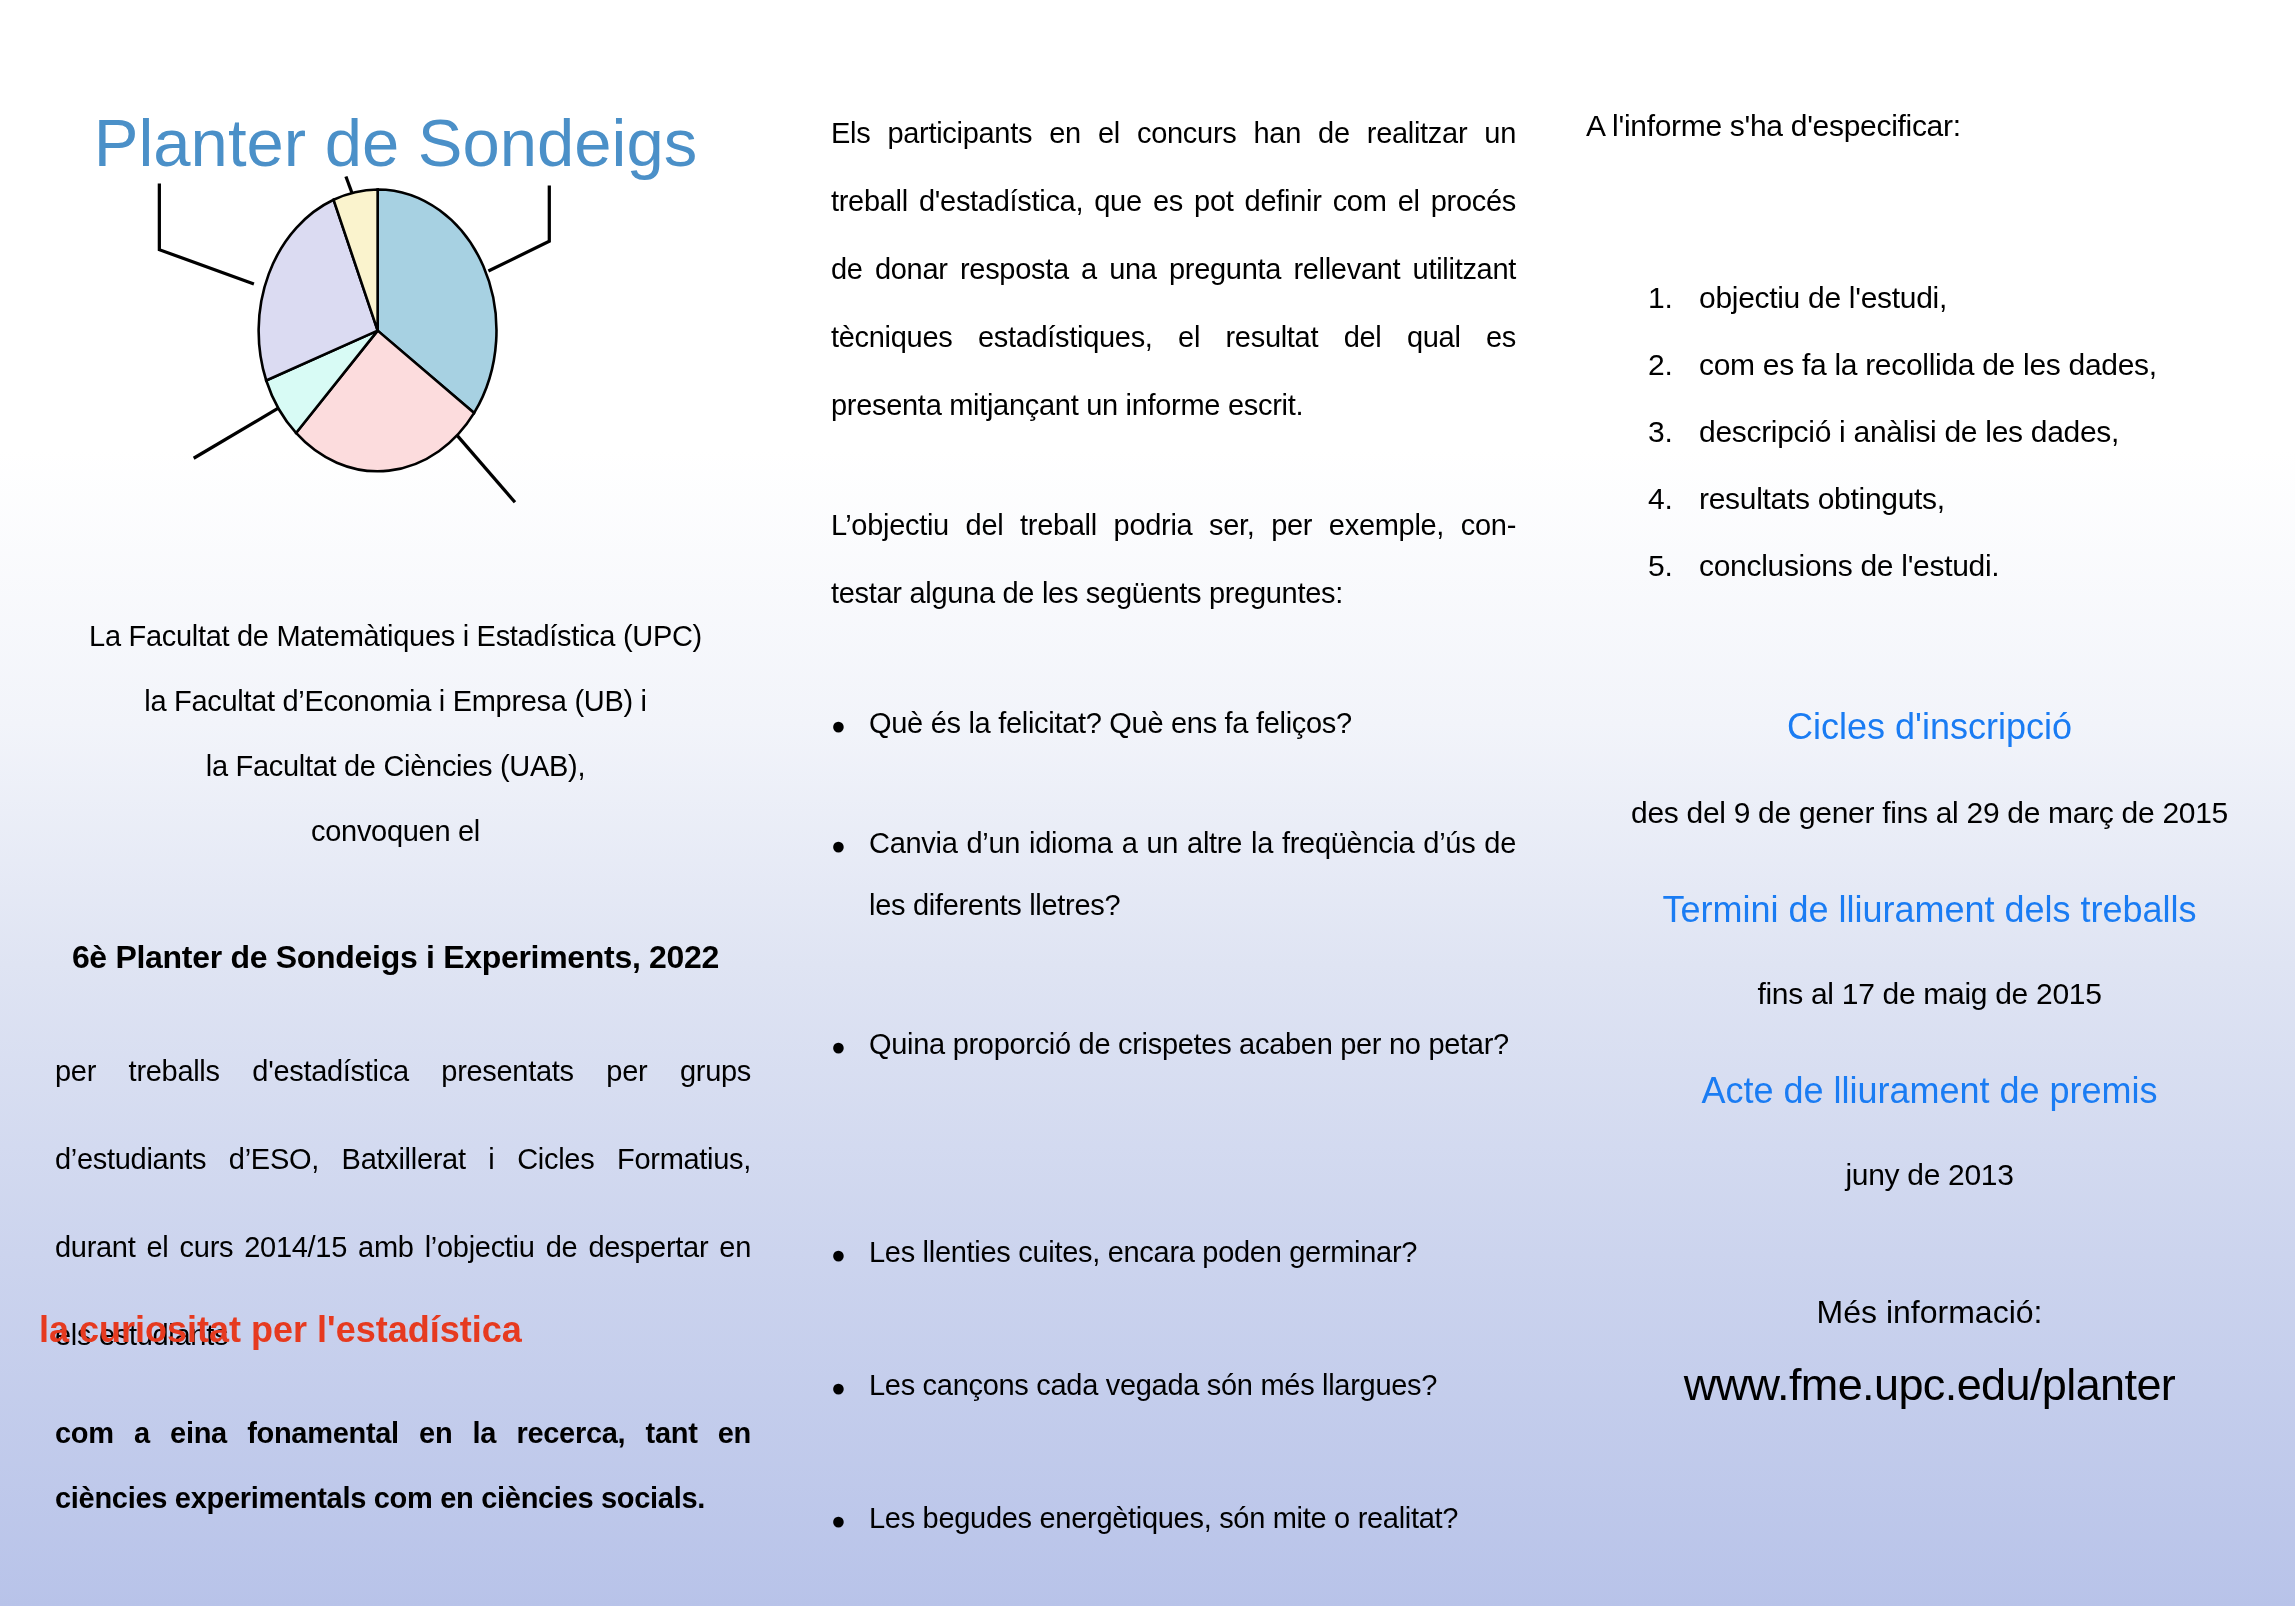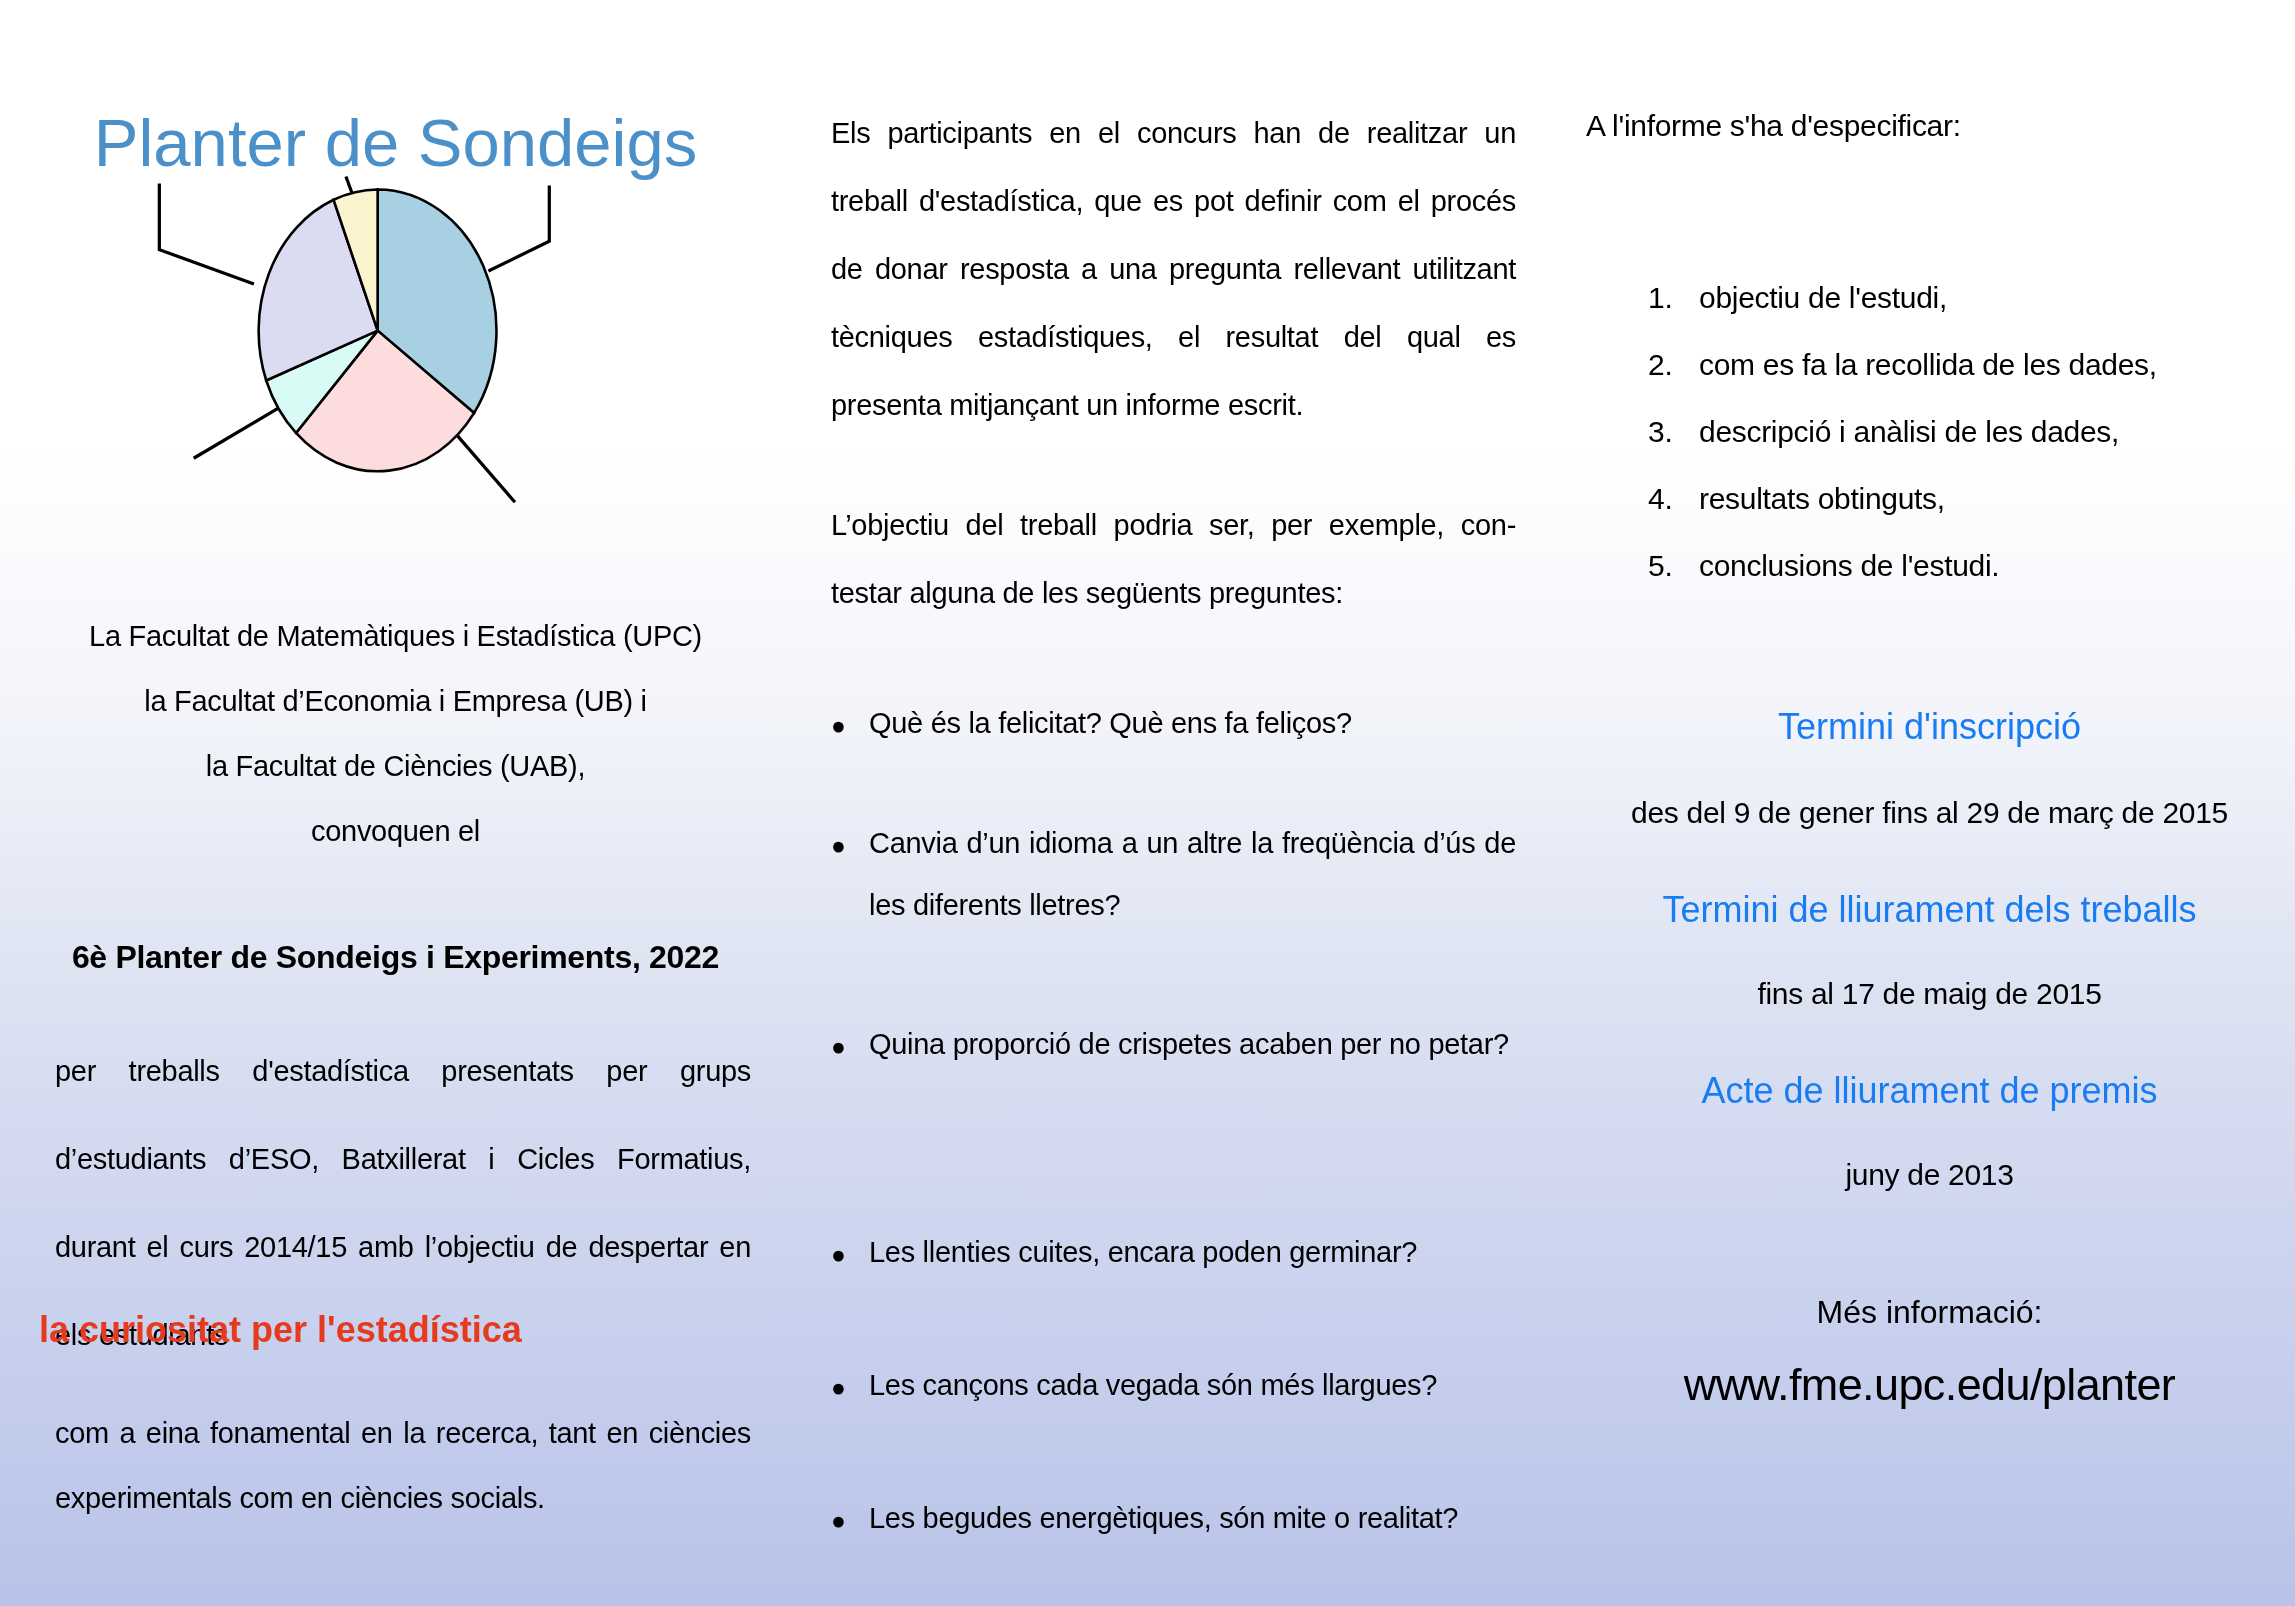--- a/index.html
+++ b/index.html
@@ -27,21 +27,21 @@
   .col-mid   { position: absolute; left: 831px; top: 0; width: 685px; }
   .col-right { position: absolute; left: 1586px; top: 0; width: 687px; }
   .col-left > *, .col-mid > *, .col-right > * { position: absolute; margin: 0; }
 
   .body-txt { font-size: 29px; letter-spacing: -0.3px; }
 
   .intro { top: 604px; width: 100%; text-align: center; line-height: 65px; }
   .contest { top: 939px; width: 100%; text-align: center; font-size: 32px; font-weight: bold; letter-spacing: -0.3px; white-space: nowrap; }
   .p-left1 { top: 1027px; width: 696px; left: 16px; text-align: justify; line-height: 88px; }
   .highlight { top: 1309px; width: 100%; font-size: 36px; font-weight: bold; color: #e63a1f; }
-  .p-left2 { top: 1401px; width: 696px; left: 16px; text-align: justify; line-height: 65px; }
+  .p-left2 { top: 1401px; width: 696px; left: 16px; text-align: justify; line-height: 65px; font-weight: bold; }
 
   .m1 { top: 99px; width: 685px; text-align: justify; line-height: 68px; }
   .m2 { top: 491px; width: 685px; line-height: 68px; }
   .jline { text-align: justify; text-align-last: justify; }
 
   .bullet { width: 685px; padding-left: 38px; box-sizing: border-box; text-align: justify; line-height: 62px; }
   .bullet::before { content: "\25CF"; position: absolute; left: 0; top: 2.6px; font-size: 24.6px; }
   .b1 { top: 692px; }
   .b2 { top: 812px; }
   .b3 { top: 1013px; }
@@ -113,21 +113,21 @@
   <div class="col-right">
     <div class="r-head">A l'informe s'ha d'especificar:</div>
     <ol class="r-list">
       <li>objectiu de l'estudi,</li>
       <li>com es fa la recollida de les dades,</li>
       <li>descripció i anàlisi de les dades,</li>
       <li>resultats obtinguts,</li>
       <li>conclusions de l'estudi.</li>
     </ol>
 
-    <div class="dl-head dh1">Termini d'inscripció</div>
+    <div class="dl-head dh1">Cicles d'inscripció</div>
     <div class="dl-detail dd1">des del 9 de gener fins al 29 de març de 2015</div>
 
     <div class="dl-head dh2">Termini de lliurament dels treballs</div>
     <div class="dl-detail dd2">fins al 17 de maig de 2015</div>
 
     <div class="dl-head dh3">Acte de lliurament de premis</div>
     <div class="dl-detail dd3">juny de 2013</div>
 
     <div class="more">Més informació:</div>
     <div class="url">www.fme.upc.edu/planter</div>

